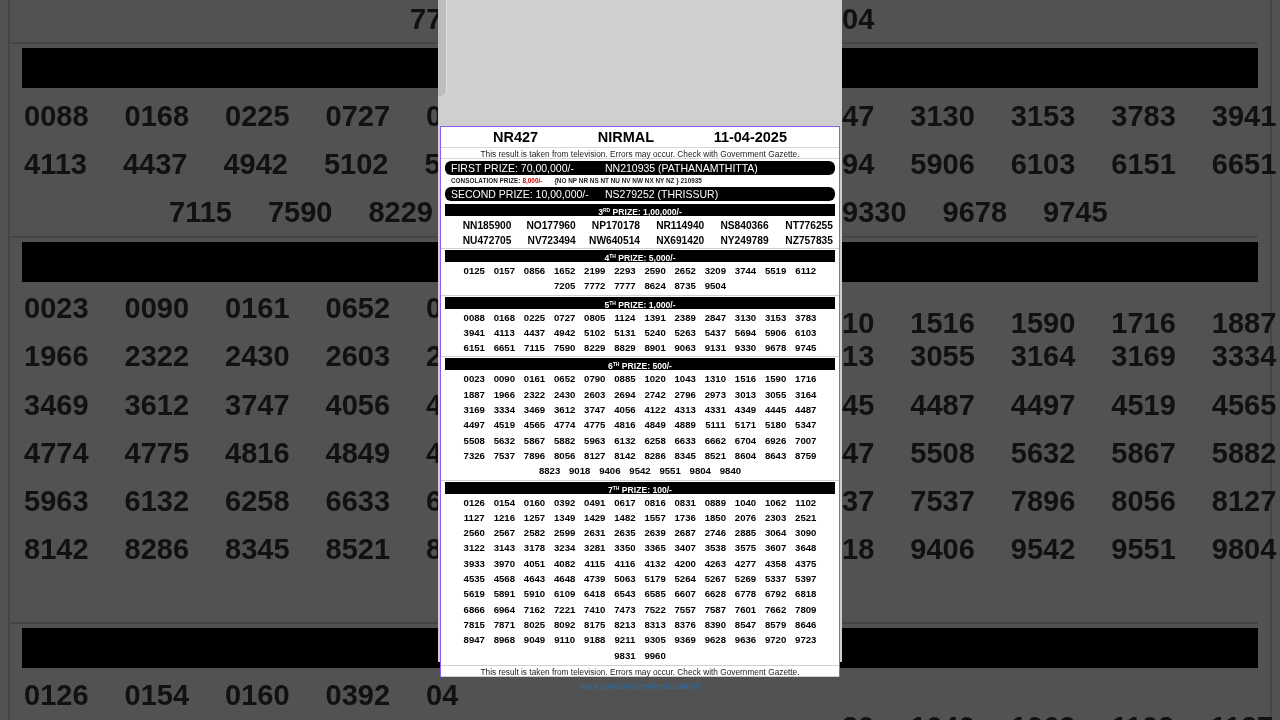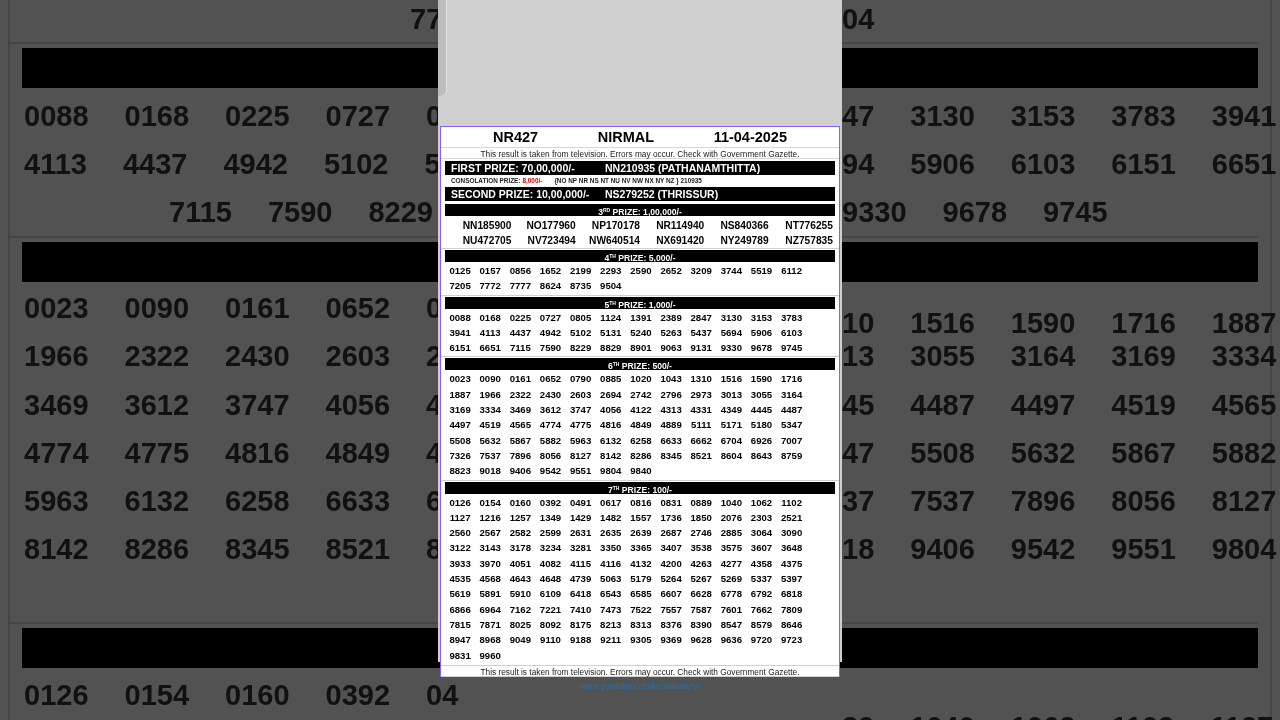--- a/index.html
+++ b/index.html
@@ -35,37 +35,37 @@
     .header-row {
       display: flex; justify-content: space-between; align-items: center;
       padding: 0 52px 0 52px; height: 20px; font-weight: bold; font-size: 14.5px; color: #000;
     }
     .note {
       text-align: center; font-size: 8.3px; color: #222; height: 12px; line-height: 12px;
       border-top: 1px solid #d8d8d8; border-bottom: 1px solid #d8d8d8;
     }
     .blk { margin: 2px 4px 0 4px; }
     .bigbar {
-      background: #000; color: #fff; font-weight: bold; font-size: 10.5px; height: 14px; line-height: 14px;
-      padding-left: 6px; display: flex;
+      background: #000; color: #fff; font-weight: normal; font-size: 10.5px; height: 14px; line-height: 14px;
+      padding-left: 6px; display: flex; border-radius: 6px;
     }
     .bigbar .lbl { width: 154px; }
     .consol {
       font-size: 6.4px; font-weight: bold; color: #222; height: 12px; line-height: 12px; padding-left: 6px;
       display: flex; gap: 0;
     }
     .consol .amt { color: #c00000; margin-left: 2px; margin-right: 12px; }
     .section { border-top: 1px solid #d0d0d0; padding: 1px 4px 0 4px; }
     .section.first { border-top: none; }
     .pbar {
       background: #000; color: #fff; font-weight: bold; font-size: 8.6px; height: 12px; line-height: 12px;
       text-align: center;
     }
     .pbar sup { font-size: 5px; vertical-align: 3px; }
-    .grid { display: flex; flex-wrap: wrap; justify-content: flex-start; padding: 1px 0 1px 0; }
+    .grid { display: flex; flex-wrap: wrap; justify-content: center; padding: 1px 0 1px 0; }
     .grid .num {
       font-weight: bold; font-size: 9.6px; color: #000; height: 15.3px; line-height: 15.3px;
       width: 30.15px; text-align: center;
     }
     .grid3 { display: flex; flex-wrap: wrap; justify-content: center; padding: 2px 0 0 0; }
     .grid3 .num {
       font-weight: bold; font-size: 10.2px; color: #000; height: 15px; line-height: 15px;
       width: 64.3px; text-align: right;
     }
     .footnote {

